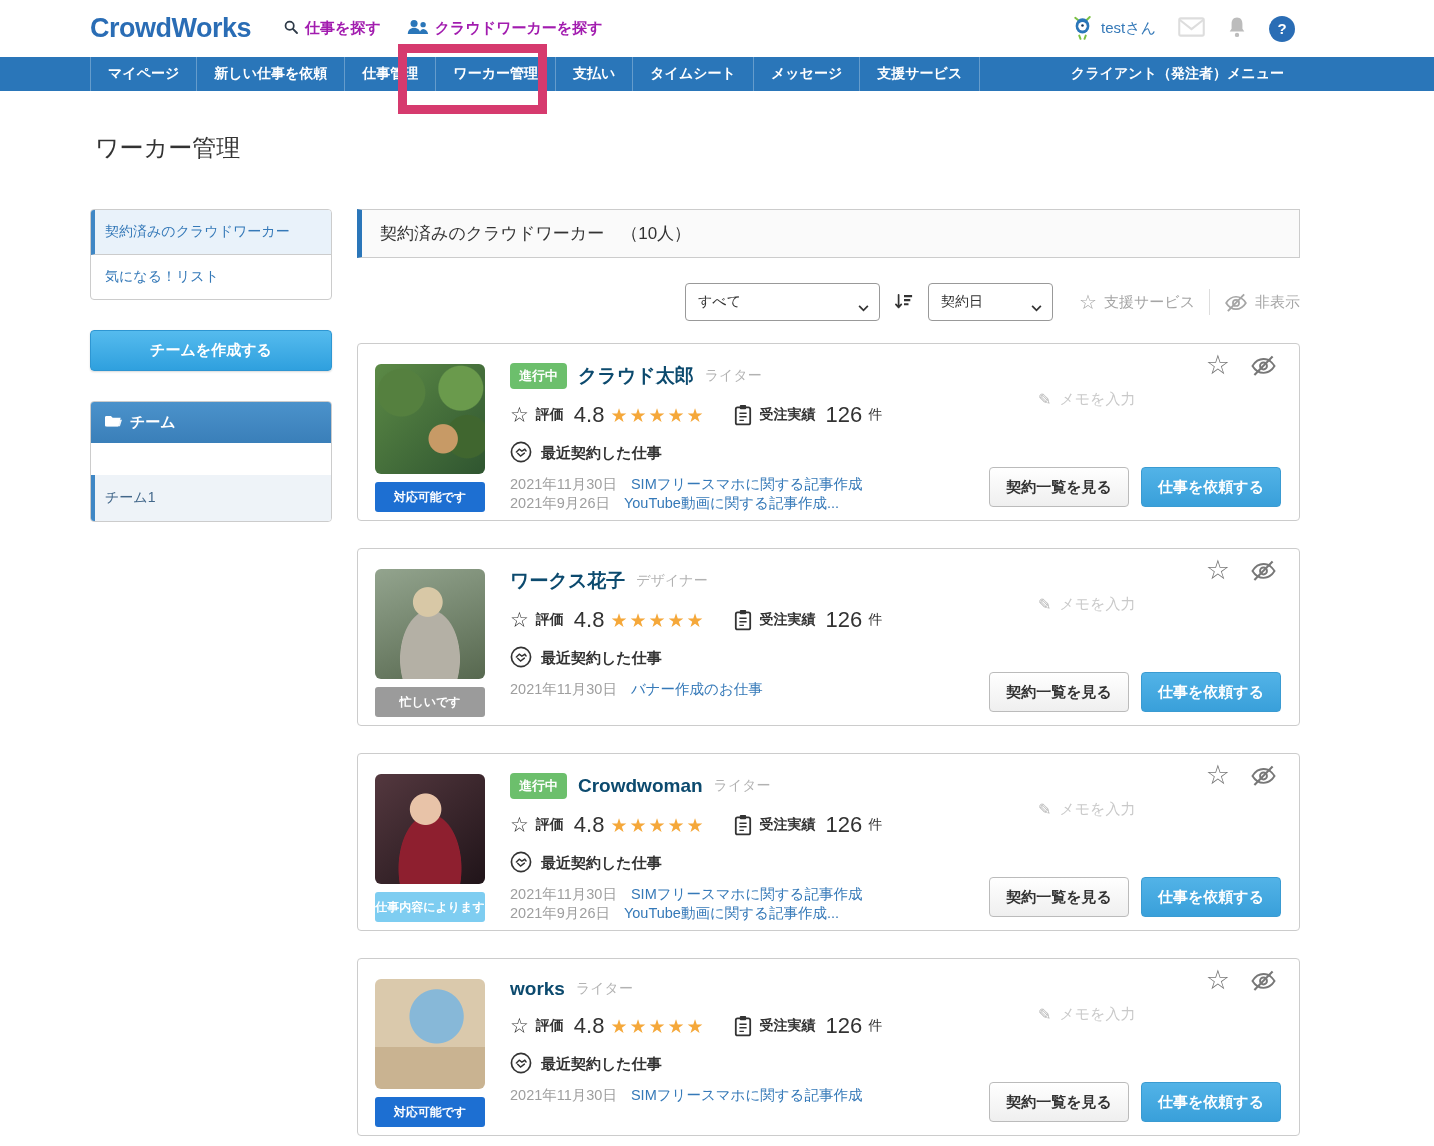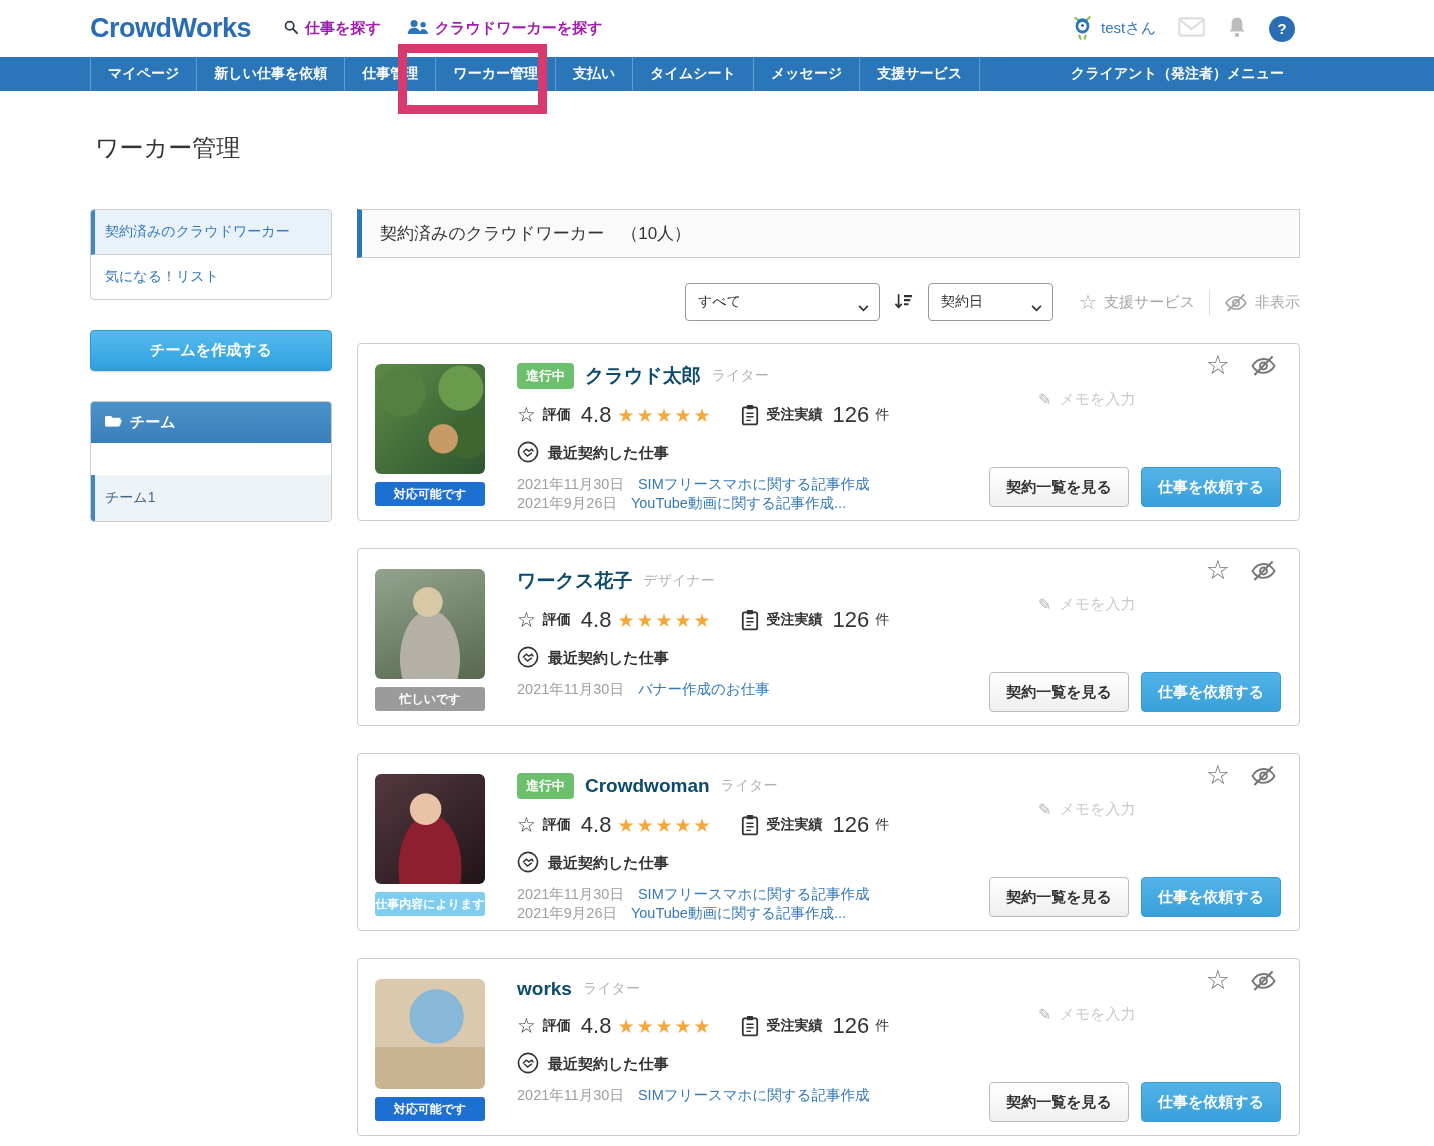--- a/index.html
+++ b/index.html
@@ -93,28 +93,28 @@
       radial-gradient(circle at 48% 30%, #d8c8a6 0 15%, transparent 16%),
       radial-gradient(ellipse at 50% 82%, #b4b0a5 0 38%, transparent 39%),
       linear-gradient(160deg,#93a48e,#57684f); }
   .photo-3 { background:
       radial-gradient(circle at 46% 32%, #e8c3a8 0 16%, transparent 17%),
       radial-gradient(ellipse at 50% 86%, #8e1f2f 0 40%, transparent 41%),
       linear-gradient(140deg,#54383f,#201419); }
   .photo-4 { background:
       radial-gradient(circle at 56% 34%, #87b8d8 0 28%, transparent 29%),
       linear-gradient(#dac9ac 0 62%, #c9b391 62% 100%); }
-  .status-badge { margin-top:8px; height:24px; border-radius:3px; color:#fff;
+  .status-badge { margin-top:8px; height:30px; border-radius:3px; color:#fff;
     font-size:12px; font-weight:bold; display:flex; align-items:center;
     justify-content:center; }
   .status-available { background:#1d6fd2; }
   .status-busy { background:#9b9b9b; }
   .status-depends { background:#7ecdf1; }
 
-  .card-main { position:absolute; left:159px; top:19px; }
+  .card-main { position:absolute; left:152px; top:19px; }
   .name-row { display:flex; align-items:center; gap:11px; }
   .progress-badge { background:#6cbf6c; color:#fff; font-size:13px;
     font-weight:bold; padding:4px 9px; border-radius:4px; }
   .worker-name { font-size:19px; font-weight:bold; color:#0c4a6e; cursor:pointer; }
   .worker-role { font-size:14px; color:#b2b2b2; }
   .stats-row { display:flex; align-items:center; margin-top:13px; }
   .star-outline-glyph { font-size:21px; color:#333; margin-right:7px; }
   .stat-label { font-size:14px; font-weight:bold; color:#333; }
   .stat-value { font-size:22px; color:#333; margin:0 6px 0 10px; }
   .stars { color:#f5a83a; font-size:19px; letter-spacing:2px; }

